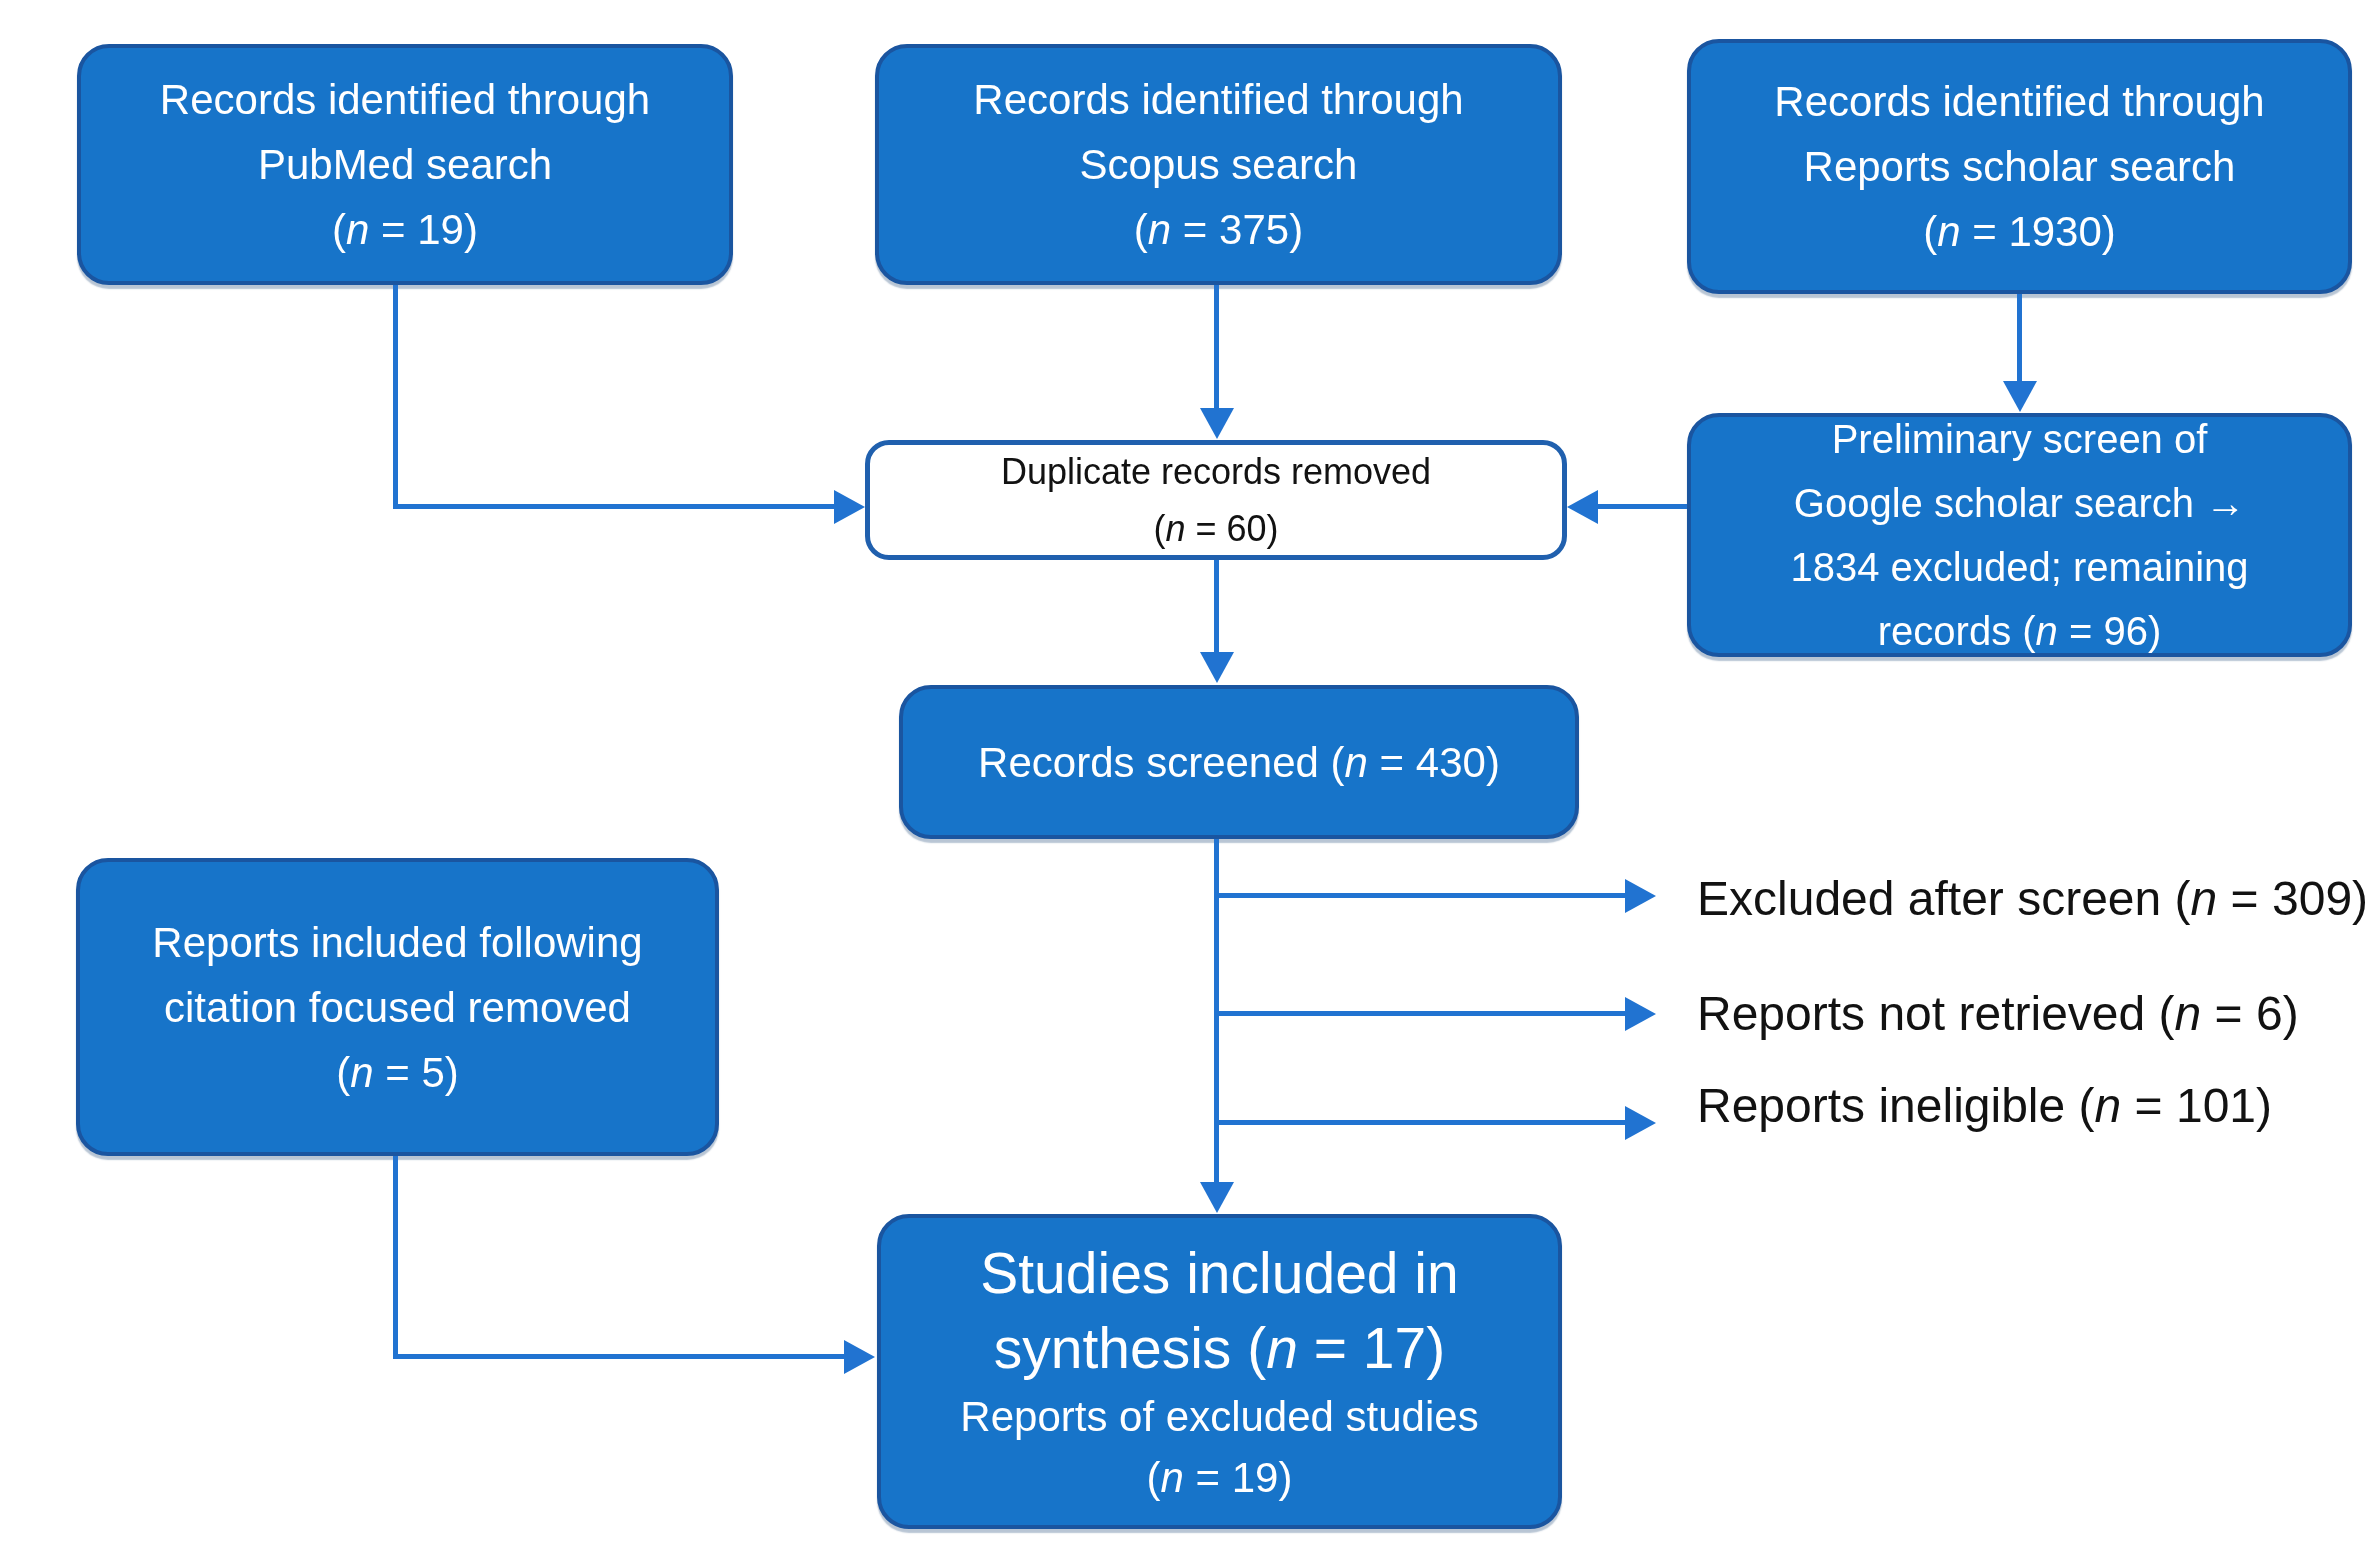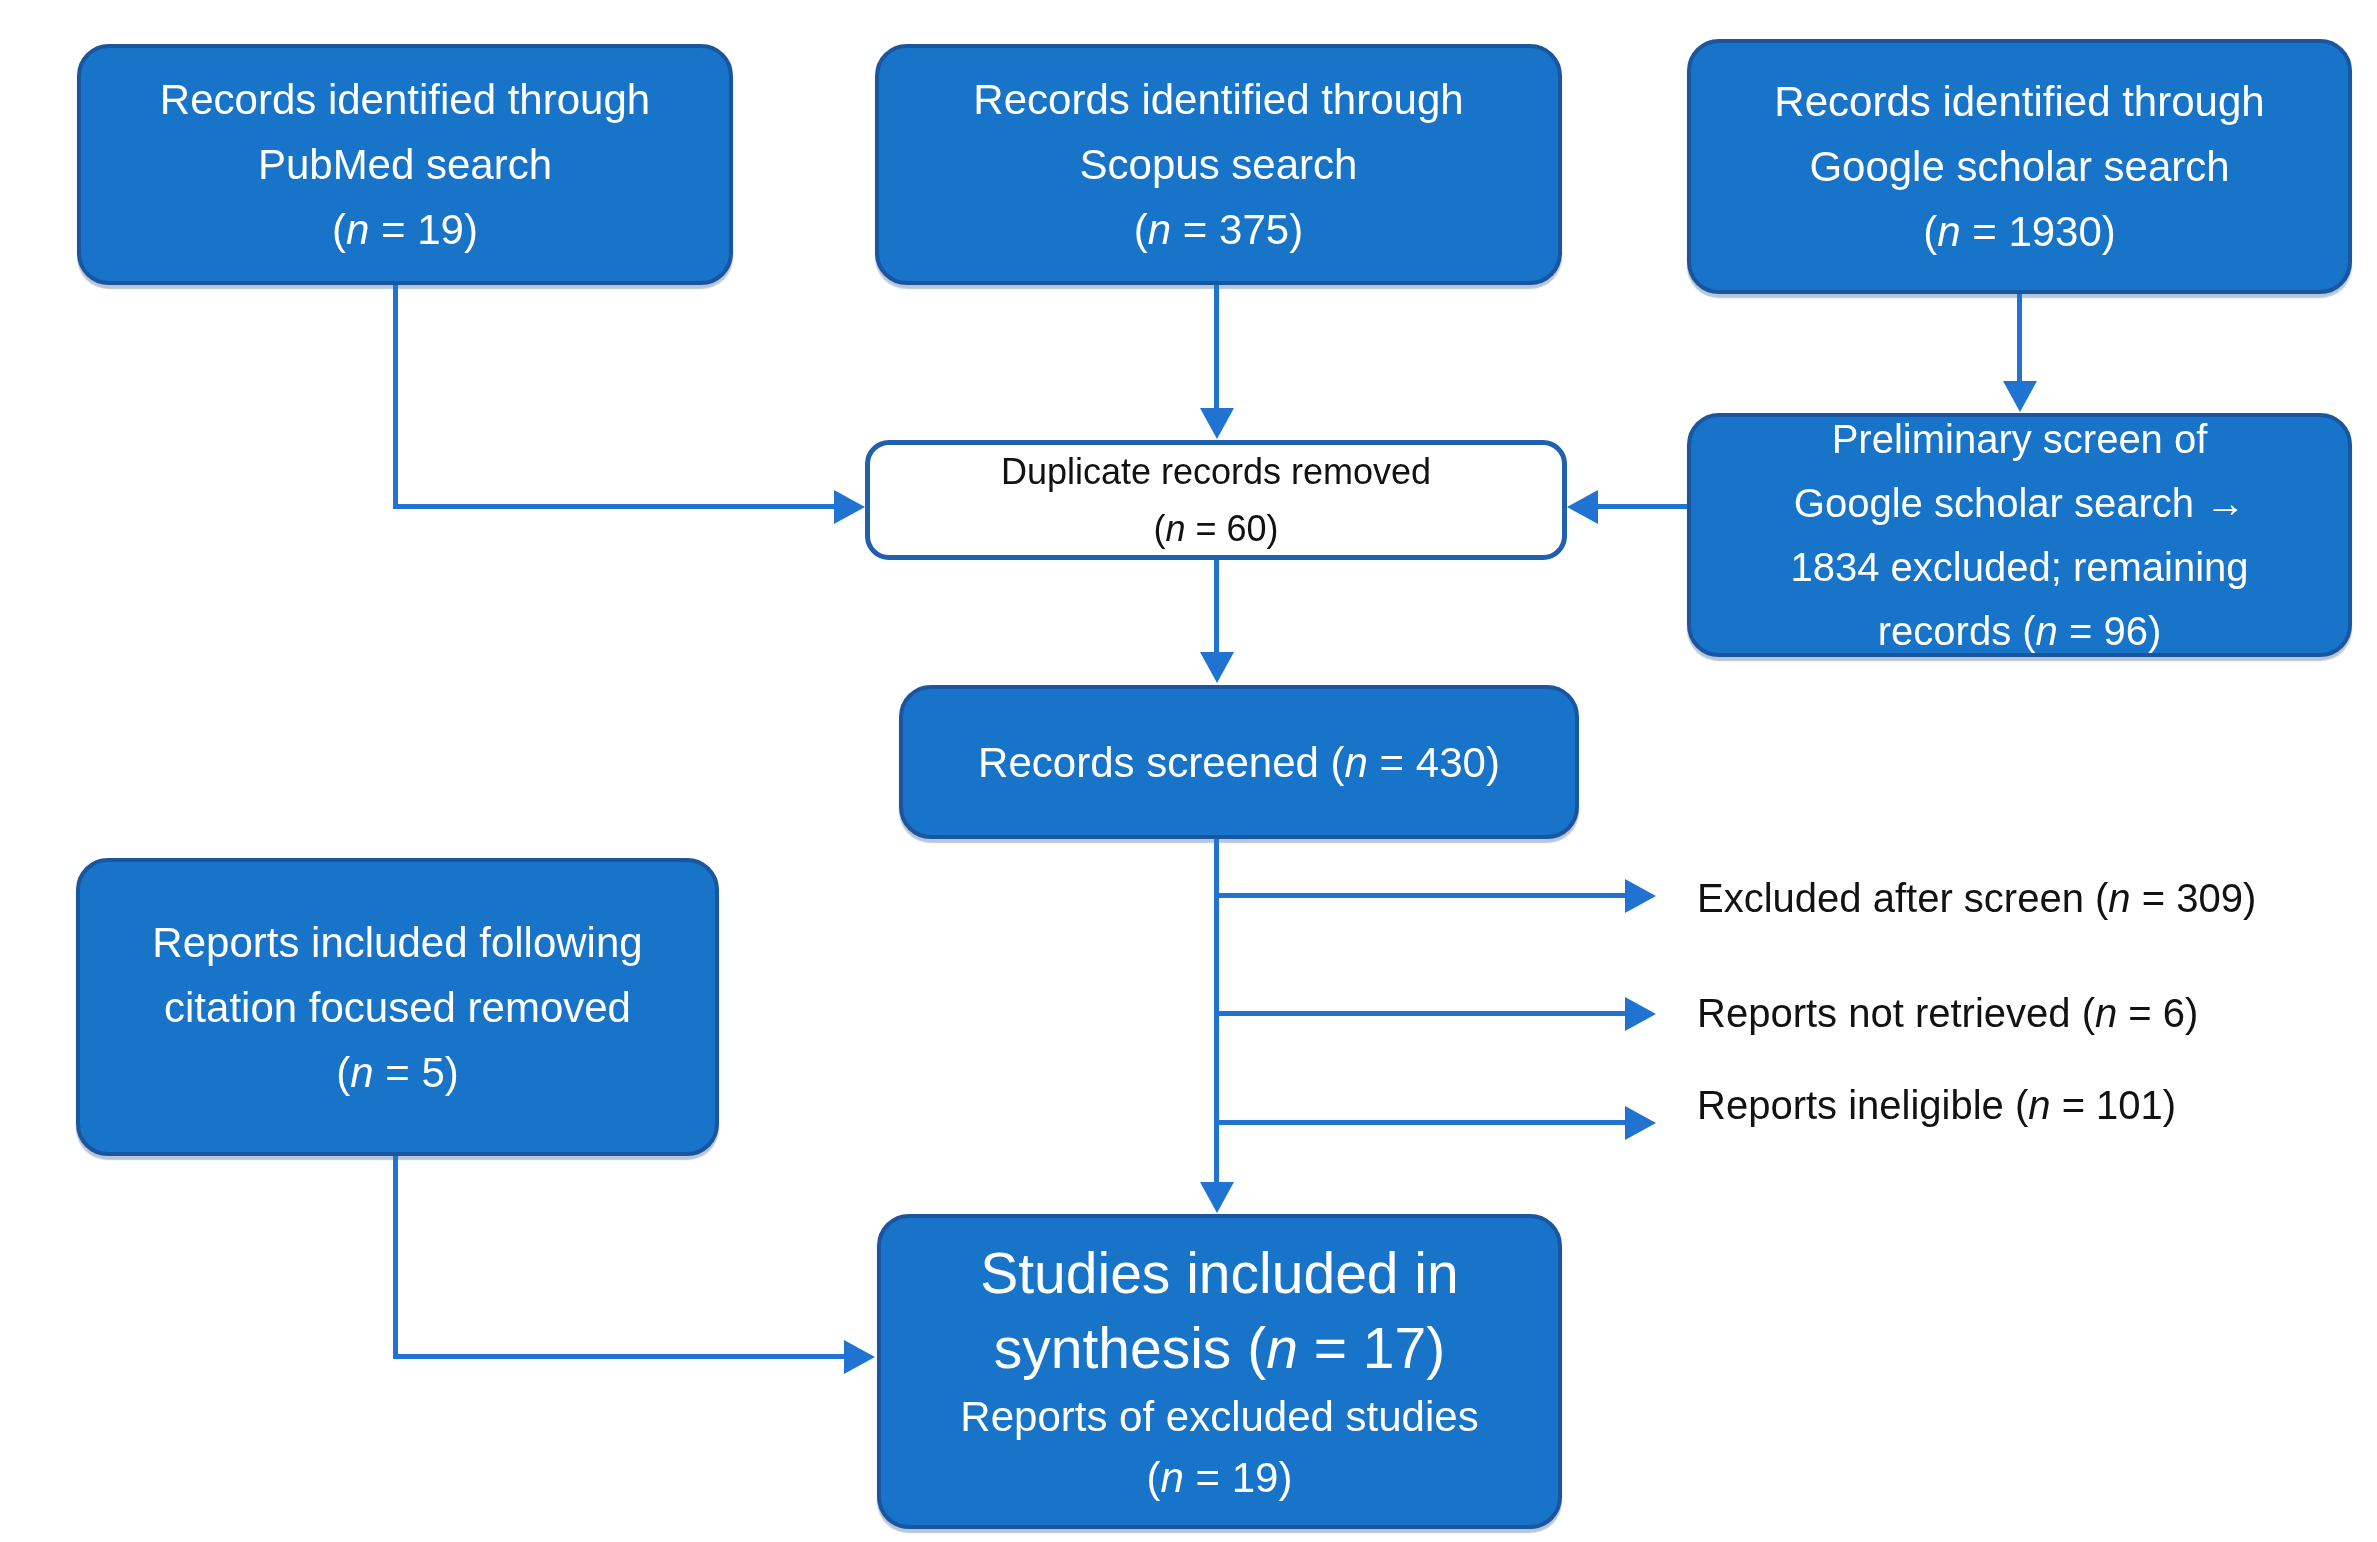--- a/index.html
+++ b/index.html
@@ -40,21 +40,21 @@
   .vline,.hline{position:absolute;background:#2173D1;}
   .vline{width:4.7px;}
   .hline{height:4.7px;}
   .arr{position:absolute;width:0;height:0;}
   .arr.down{border-left:17px solid transparent;border-right:17px solid transparent;border-top:31px solid #2173D1;}
   .arr.right{border-top:17px solid transparent;border-bottom:17px solid transparent;border-left:31px solid #2173D1;}
   .arr.left{border-top:17px solid transparent;border-bottom:17px solid transparent;border-right:31px solid #2173D1;}
   .side-label{
     position:absolute;
     color:#121212;
-    font-size:40px;line-height:55px;
+    font-size:48px;line-height:55px;
     white-space:nowrap;
   }
   .side-label i{font-style:italic;}
 </style>
 </head>
 <body>
 
 <div id="canvas">
 
   <div class="box blue" style="left:77px;top:44px;width:656px;height:241px;">
@@ -64,21 +64,21 @@
   </div>
 
   <div class="box blue" style="left:875px;top:44px;width:687px;height:241px;">
     <div class="ln">Records identified through</div>
     <div class="ln">Scopus search</div>
     <div class="ln">(<i>n</i> = 375)</div>
   </div>
 
   <div class="box blue" style="left:1687px;top:39px;width:665px;height:255px;">
     <div class="ln">Records identified through</div>
-    <div class="ln">Google scholar search</div>
+    <div class="ln">Reports scholar search</div>
     <div class="ln">(<i>n</i> = 1930)</div>
   </div>
 
   <div class="box white" style="left:865px;top:440px;width:702px;height:120px;">
     <div class="ln">Duplicate records removed</div>
     <div class="ln">(<i>n</i> = 60)</div>
   </div>
 
   <div class="box blue prelim" style="left:1687px;top:413px;width:665px;height:244px;">
     <div class="ln">Preliminary screen of</div>

